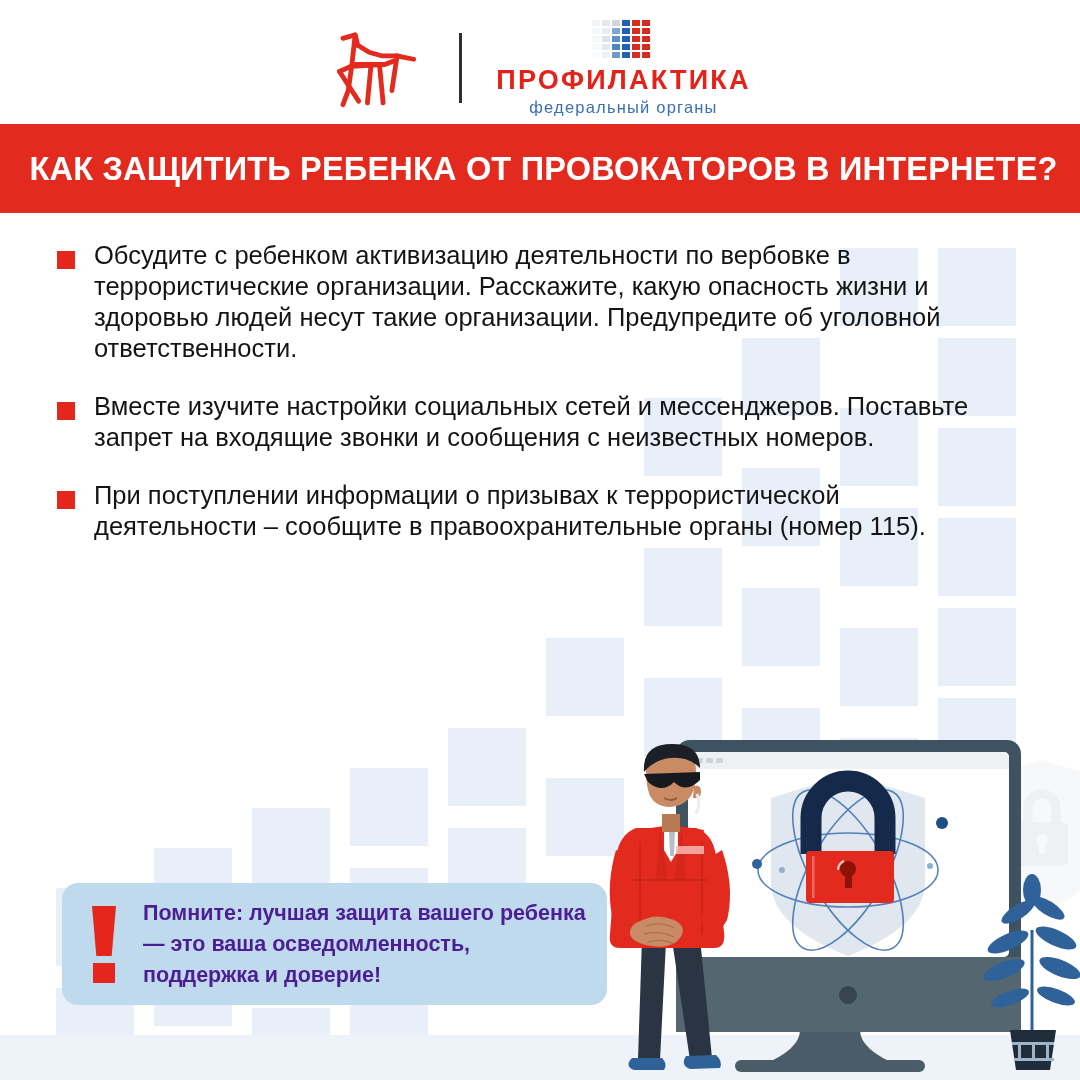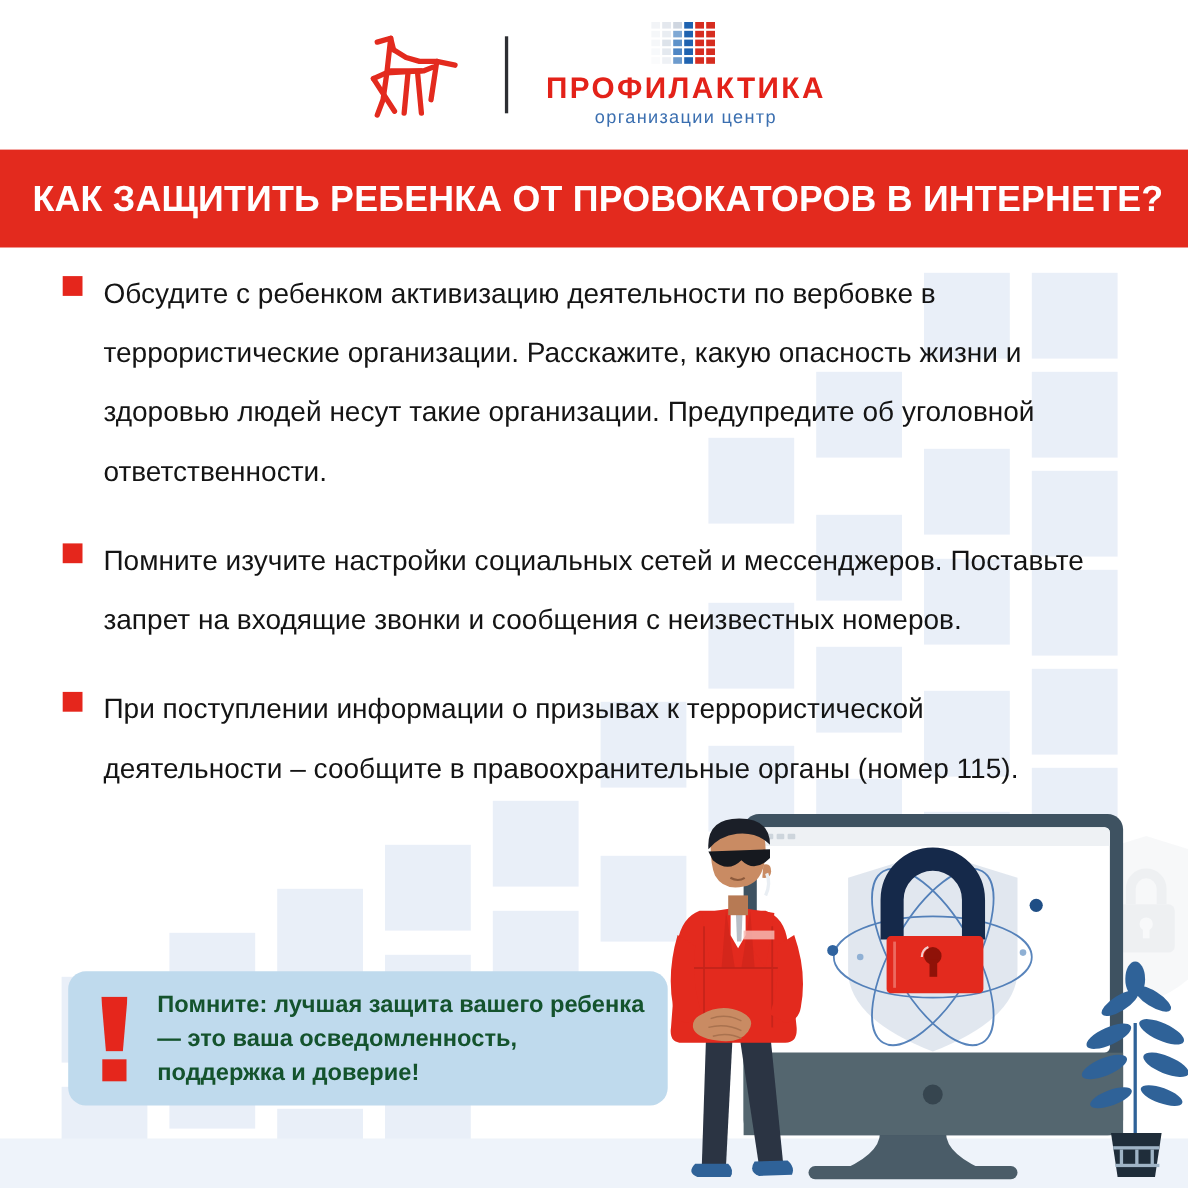--- a/index.html
+++ b/index.html
@@ -26,57 +26,57 @@
   .brand-name{
     font-weight:bold;font-size:27px;letter-spacing:2.2px;
     color:#e32219;line-height:1;
   }
   .brand-sub{
     font-size:16.5px;letter-spacing:1.2px;color:#3b6fb0;margin-top:4px;
   }
 
   
   .banner{
-    position:absolute;left:0;top:136px;width:1080px;height:89px;
+    position:absolute;left:0;top:124px;width:1080px;height:89px;
     background:#e32a1e;z-index:6;display:flex;align-items:center;
   }
   .banner-title{
     color:#ffffff;font-weight:bold;font-size:33px;
     letter-spacing:.2px;padding-left:30px;white-space:nowrap;
     transform:scaleX(.985);transform-origin:left center;
     font-family:"Liberation Sans","DejaVu Sans",sans-serif;
   }
 
   
   .list{position:absolute;left:0;top:240px;width:1080px;z-index:4;}
   .item{display:flex;margin-bottom:27px;padding-left:57px;padding-right:40px;}
   .bullet{
     width:18px;height:18px;background:#e5261c;flex:0 0 18px;
     margin-top:11px;margin-right:19px;
   }
   .item-text{
-    font-size:25.5px;line-height:54px;color:#141414;
+    font-size:25.5px;line-height:31px;color:#141414;
     font-family:"Liberation Sans","DejaVu Sans",sans-serif;
     max-width:905px;
   }
 
   
   .callout{
     position:absolute;left:62px;top:883px;width:545px;height:122px;
     background:#bfdaed;border-radius:16px;z-index:8;
     display:flex;align-items:center;
   }
   .excl{position:relative;width:34px;height:76px;margin-left:25px;margin-right:22px;flex:0 0 34px;}
   .excl-bar{
     position:absolute;left:5px;top:0;width:24px;height:50px;background:#e5261c;
     clip-path:polygon(0 0,100% 0,82% 100%,18% 100%);
   }
   .excl-dot{position:absolute;left:6px;top:57px;width:22px;height:20px;background:#e5261c;}
   .callout-text{
-    color:#14532d;font-weight:bold;font-size:21.5px;line-height:31px;
+    color:#4c1d95;font-weight:bold;font-size:21.5px;line-height:31px;
     padding-right:16px;
   }
 
   
   .illo{position:absolute;left:0;top:730px;width:1080px;height:350px;z-index:3;}
   .floor{
     position:absolute;left:0;top:1035px;width:1080px;height:45px;
     background:#eef3fa;z-index:2;
   }
 </style>
@@ -172,37 +172,37 @@
 
             <rect x="0" y="32" width="8" height="6" fill="#fafbfc"></rect>
             <rect x="10" y="32" width="8" height="6" fill="#eef1f5"></rect>
             <rect x="20" y="32" width="8" height="6" fill="#6d9bcd"></rect>
             <rect x="30" y="32" width="8" height="6" fill="#1f63b0"></rect>
             <rect x="40" y="32" width="8" height="6" fill="#d62d20"></rect>
             <rect x="50" y="32" width="8" height="6" fill="#d62d20"></rect>
           </g>
         </svg>
         <div class="brand-name">ПРОФИЛАКТИКА</div>
-        <div class="brand-sub">организации центр</div>
+        <div class="brand-sub">федеральный органы</div>
       </div>
     </div>
   </div>
 
   <div class="banner">
     <div class="banner-title">КАК ЗАЩИТИТЬ РЕБЕНКА ОТ ПРОВОКАТОРОВ В ИНТЕРНЕТЕ?</div>
   </div>
 
   <div class="list">
     <div class="item">
       <div class="bullet"></div>
       <div class="item-text">Обсудите с ребенком активизацию деятельности по вербовке в террористические организации. Расскажите, какую опасность жизни и здоровью людей несут такие организации. Предупредите об уголовной ответственности.</div>
     </div>
     <div class="item">
       <div class="bullet"></div>
-      <div class="item-text">Помните изучите настройки социальных сетей и мессенджеров. Поставьте запрет на входящие звонки и сообщения с неизвестных номеров.</div>
+      <div class="item-text">Вместе изучите настройки социальных сетей и мессенджеров. Поставьте запрет на входящие звонки и сообщения с неизвестных номеров.</div>
     </div>
     <div class="item">
       <div class="bullet"></div>
       <div class="item-text">При поступлении информации о призывах к террористической деятельности – сообщите в правоохранительные органы (номер 115).</div>
     </div>
   </div>
 
   <div class="floor"></div>
 
   <svg class="illo" viewBox="0 0 1080 350">

